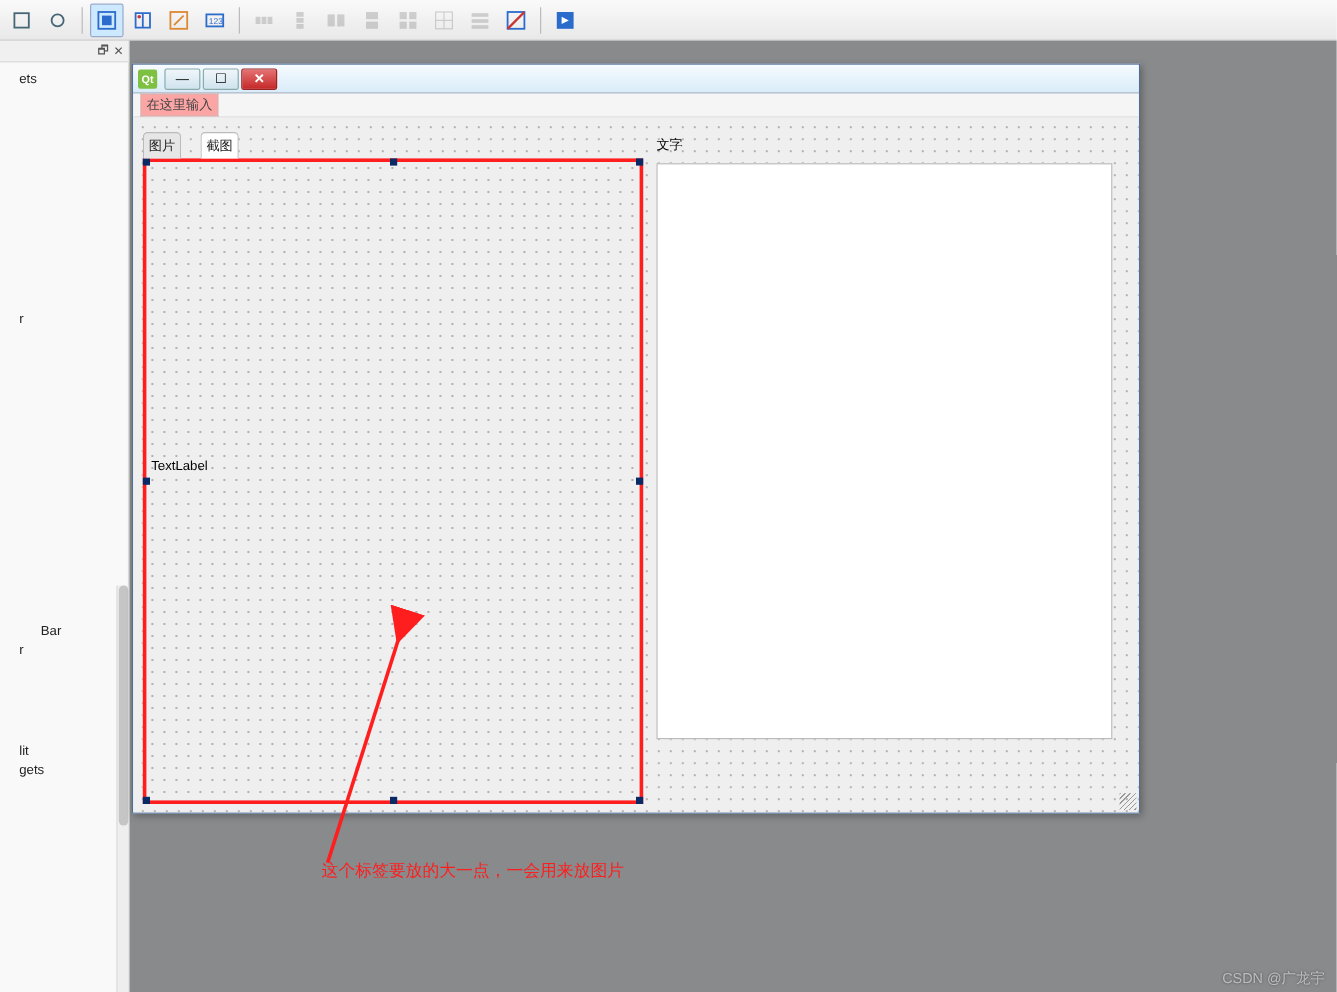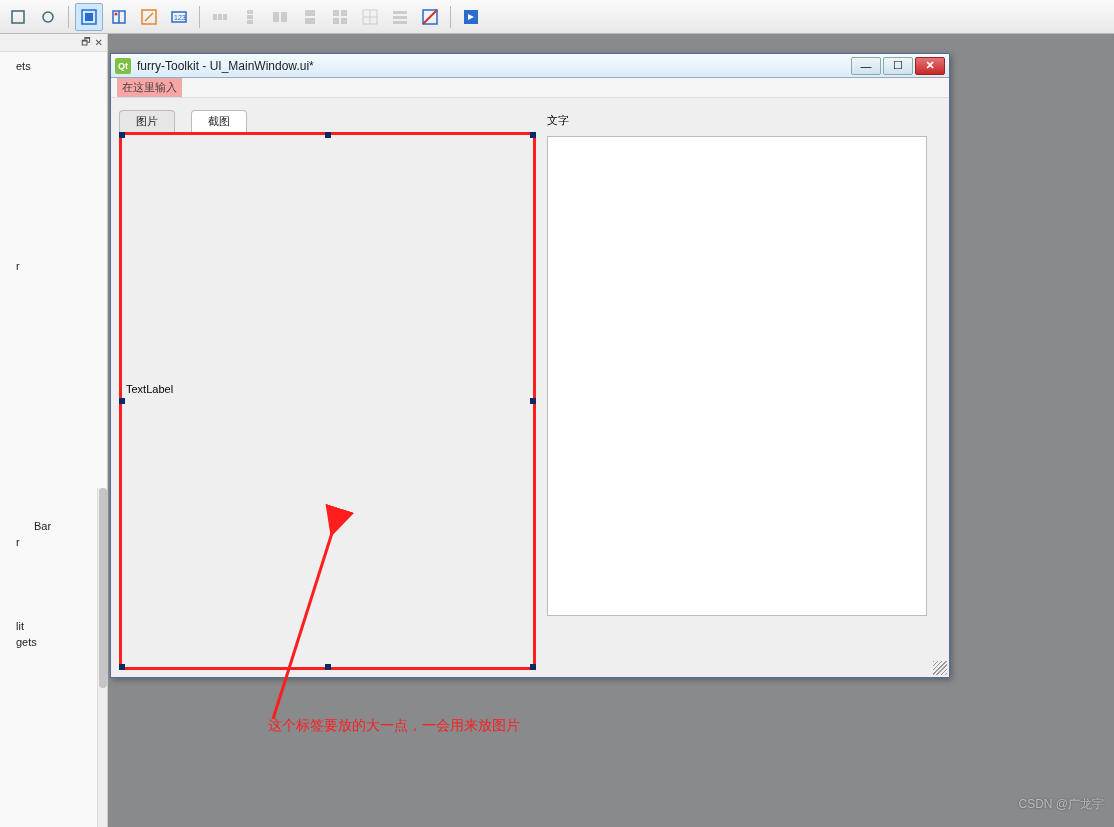--- a/index.html
+++ b/index.html
@@ -36,21 +36,21 @@
 .design-menubar { height:20px; background:#f5f5f5; border-bottom:1px solid #ddd; display:flex; align-items:center; padding: 0 6px;}
 .design-menubar .entry-hint { font-size:11px; color:#444; background:#fca5a5; padding:1px 4px; border:1px dotted #bbb;}
 
 
 .form-body { position: relative; height: calc(100% - 44px); background: #efefef; }
 .dotted { background-image: radial-gradient(circle, #b3b3b3 0.6px, transparent 0.6px); background-size: 10px 10px; background-position: 3px 3px; }
 
 
 .tab-widget { position:absolute; left:8px; top:12px; width:417px; height:560px; }
 .tab-bar { height:22px; display:flex; align-items:flex-end; position:relative; z-index:2;}
-.tab { padding: 3px 16px; font-size:11px; color:#222; background:#e6e6e6; border:1px solid #bbb; border-bottom:none; margin-right: 16px; border-radius:4px 4px 0 0; cursor:pointer;}
+.tab { padding: 3px 4px; font-size:11px; color:#222; background:#e6e6e6; border:1px solid #bbb; border-bottom:none; margin-right: 16px; border-radius:4px 4px 0 0; cursor:pointer;}
 .tab.active { background:#fff; }
 .tab-page { position:relative; width:100%; height:538px; border:3px solid #ff1e1e; background: #efefef; }
 .tab-page.dotted { background-image: radial-gradient(circle, #b0b0b0 0.6px, transparent 0.6px); background-size: 10px 10px; }
 .sel-handle { position:absolute; width:6px; height:6px; background:#0a2a66; }
 .sel-handle.tl{top:-3px;left:-3px}.sel-handle.tc{top:-3px;left:50%;margin-left:-3px}.sel-handle.tr{top:-3px;right:-3px}
 .sel-handle.ml{top:50%;left:-3px;margin-top:-3px}.sel-handle.mr{top:50%;right:-3px;margin-top:-3px}
 .sel-handle.bl{bottom:-3px;left:-3px}.sel-handle.bc{bottom:-3px;left:50%;margin-left:-3px}.sel-handle.br{bottom:-3px;right:-3px}
 
 .text-label-widget { position:absolute; left:4px; top:248px; font-size:11px; color:#000; }
 
@@ -59,21 +59,21 @@
 .text-widget { position:absolute; left:436px; top:38px; width:380px; height:480px; background:#fff; border:1px solid #bbb; }
 
 
 .grip { position:absolute; bottom:2px; right:2px; width:14px; height:14px; background: repeating-linear-gradient(135deg,#999 0px,#999 1px,transparent 1px,transparent 3px);}
 
 
 .annotation-arrow { position:absolute; pointer-events:none; }
 .annotation-text { position:absolute; color:#ff1e1e; font-size:14px; font-family: "Microsoft YaHei"; }
 
 
-.watermark { position:absolute; bottom:14px; right:10px; color:rgba(255,255,255,0.55); font-size:12px; text-shadow:0 0 2px rgba(0,0,0,0.5);}
+.watermark { position:absolute; bottom:3px; right:10px; color:rgba(255,255,255,0.55); font-size:12px; text-shadow:0 0 2px rgba(0,0,0,0.5);}
 </style>
 </head>
 <body>
 
 <div class="toolbar" id="toolbar">
     <div class="tool-btn">
       <svg width="20" height="20" viewBox="0 0 20 20">
         <rect x="4" y="4" width="12" height="12" fill="none" stroke="#467" stroke-width="1.5"></rect>
       </svg>
     </div>
@@ -191,21 +191,20 @@
   <div class="scroll-track">
     <div class="scroll-thumb"></div>
   </div>
 </div>
 
 <div class="canvas-area">
 
   <div class="designer-window">
     <div class="titlebar">
       <div class="qt-icon">Qt</div>
-      <div class="title-text">furry-Toolkit - UI_MainWindow.ui*</div>
       <div class="win-btns">
         <div class="win-btn">—</div>
         <div class="win-btn">☐</div>
         <div class="win-btn close">✕</div>
       </div>
     </div>
     <div class="design-menubar">
       <span class="entry-hint">在这里输入</span>
     </div>
     <div class="form-body dotted">

